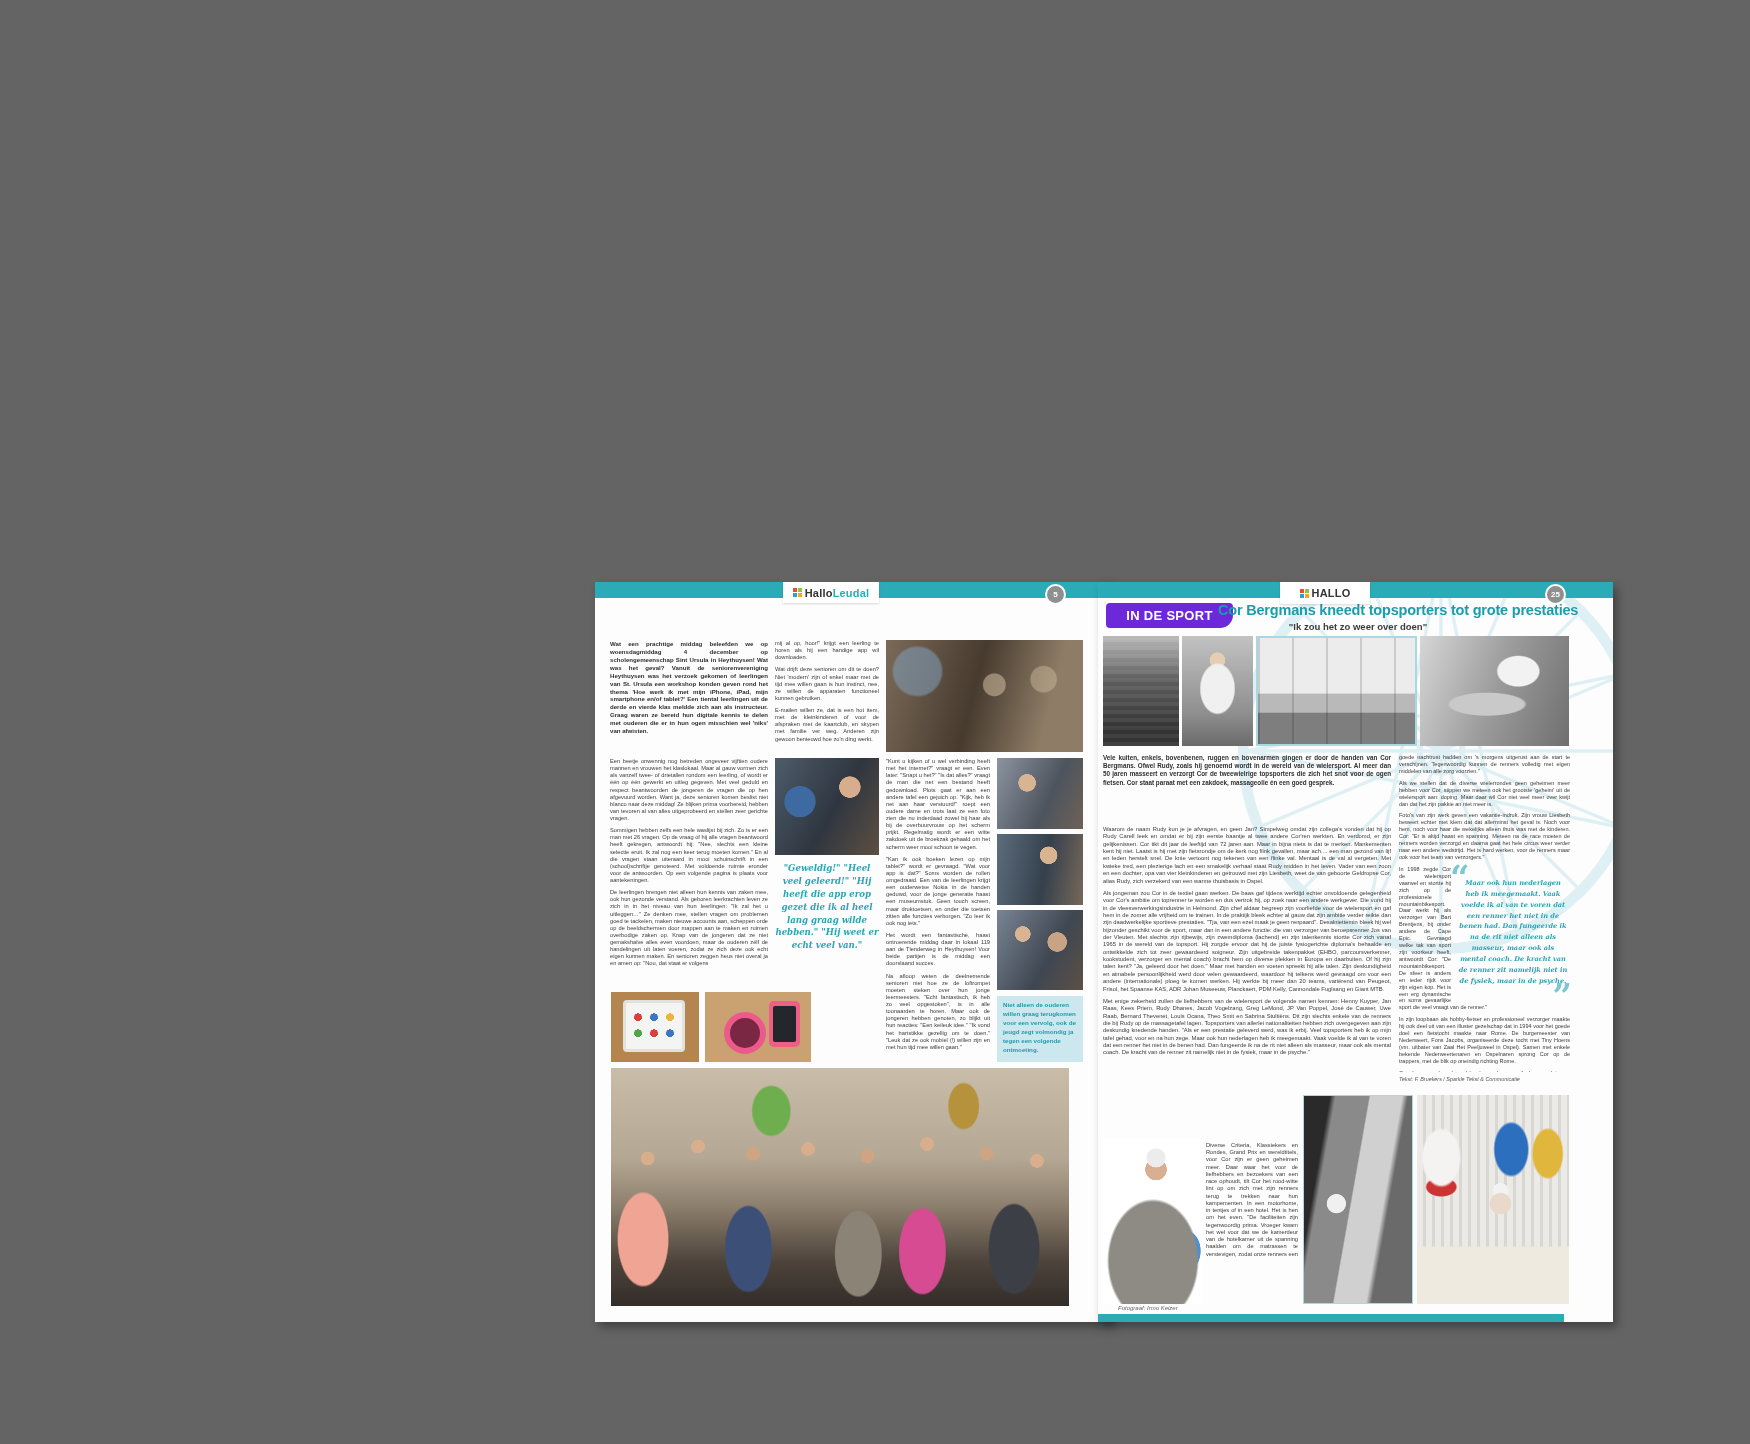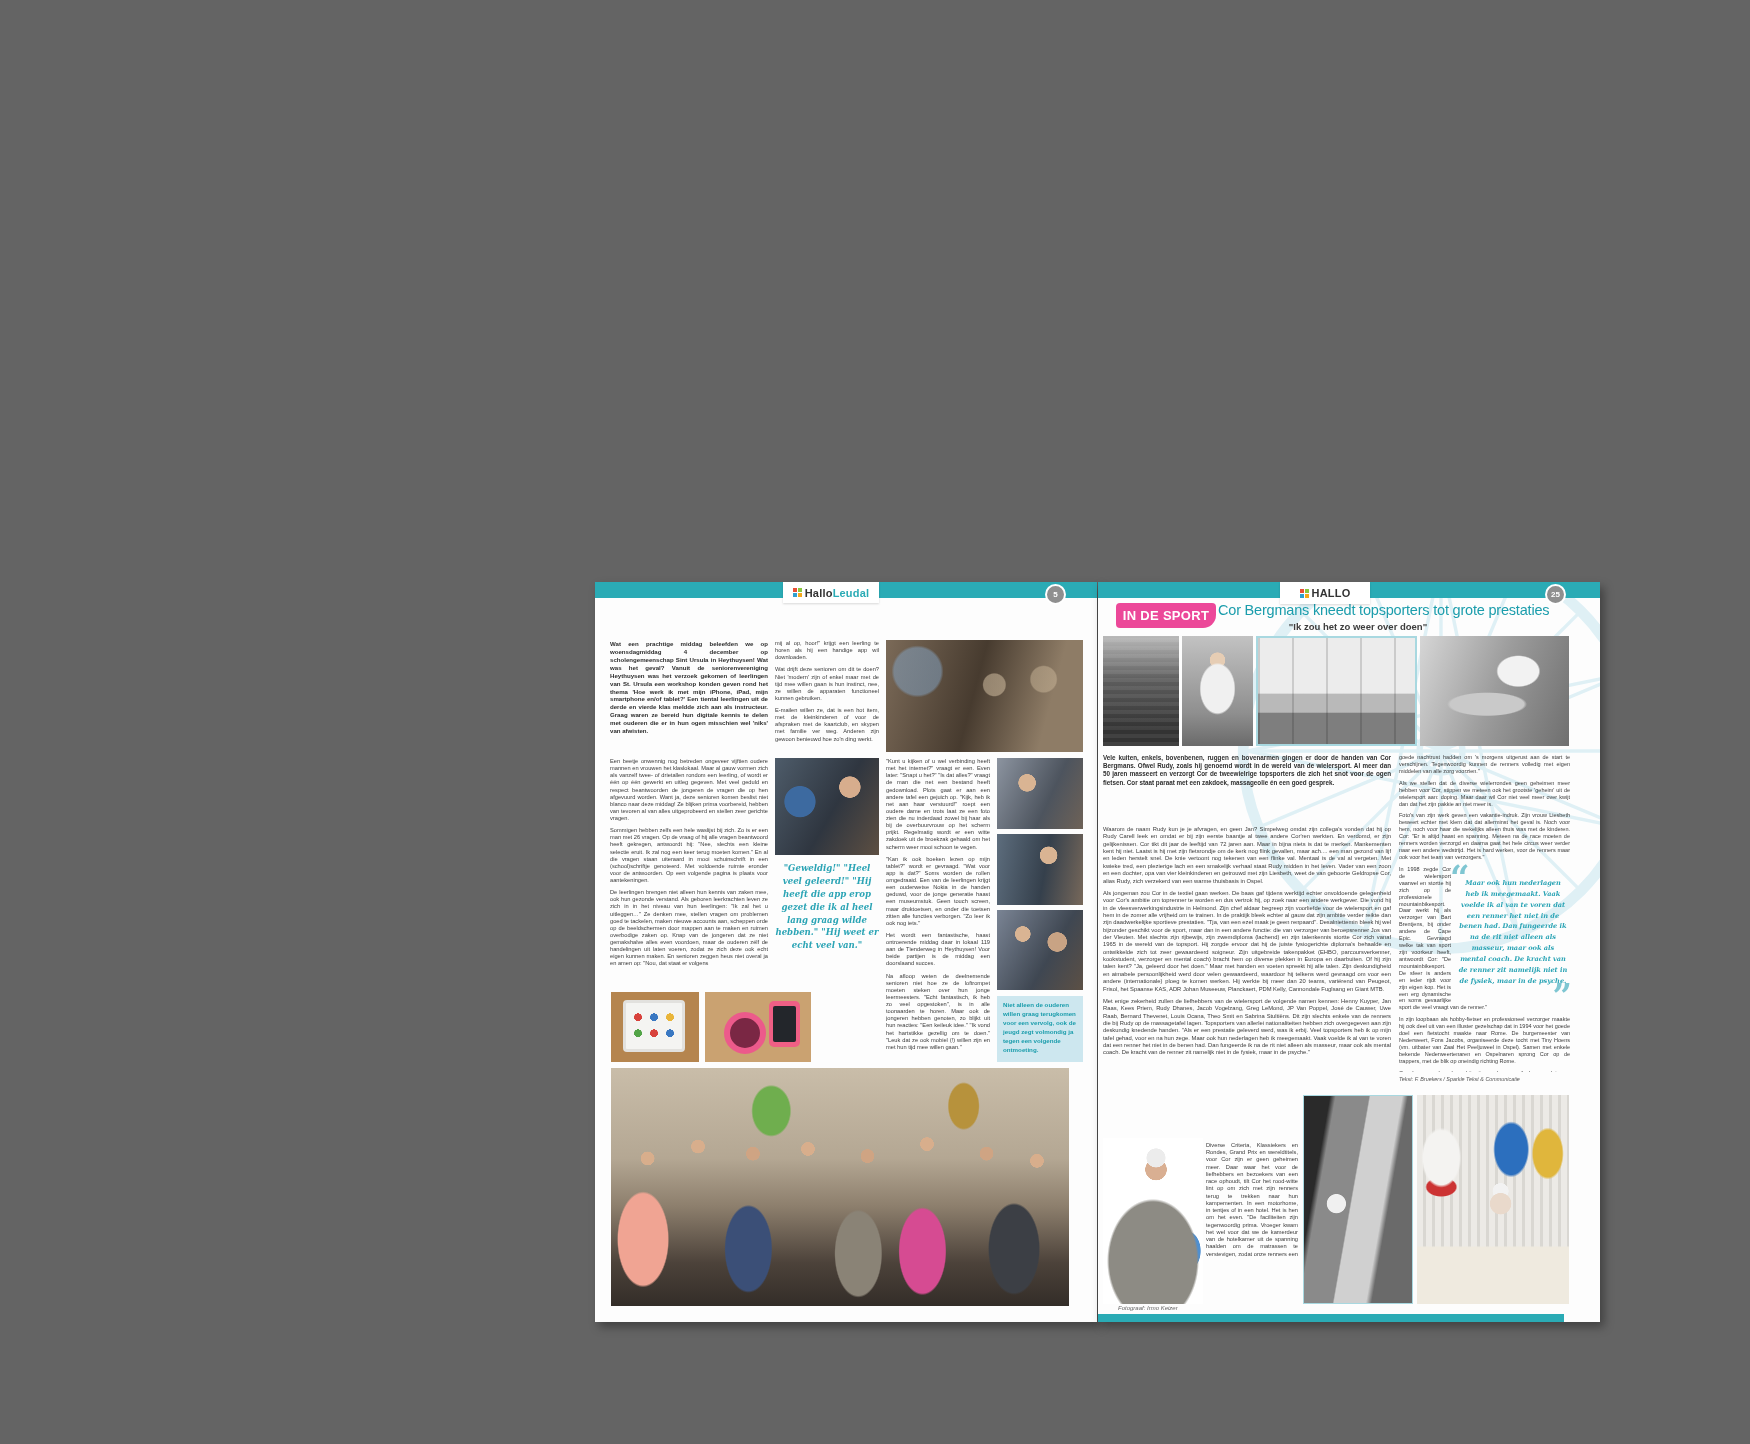--- a/index.html
+++ b/index.html
@@ -1,19 +1,19 @@
 <!DOCTYPE html>
 <html><head>
 <meta charset="utf-8">
 <style>
   html,body{margin:0;padding:0;}
   body{width:1750px;height:1444px;position:relative;background:#646464;
        font-family:"Liberation Sans", sans-serif;overflow:hidden;}
   .page{position:absolute;top:582px;width:502px;height:740px;background:#fdfdfd;
-        box-shadow:4px 5px 9px rgba(0,0,0,.35);overflow:hidden;}
+        box-shadow:4px 5px 9px rgba(0,0,0,.35);overflow:hidden;padding-left:13px;}
   #page-left{left:595px;}
   #page-right{left:1098px;}
   .topbar{position:absolute;left:0;top:0;width:100%;height:16px;background:#2aabb5;}
   .logo-box{position:absolute;top:0;height:21px;background:#fff;display:flex;
             align-items:center;justify-content:center;gap:3px;z-index:3;
             box-shadow:0 1px 2px rgba(0,0,0,.15);}
   .logo-icon{width:9px;height:9px;display:grid;grid-template-columns:4px 4px;
              grid-template-rows:4px 4px;gap:1px;}
   .logo-icon i{display:block;}
   .logo-icon i:nth-child(1){background:#e94f35;}
@@ -90,25 +90,25 @@
        radial-gradient(circle 7px at 93% 39%,#d8ae8c 96%,transparent),
        radial-gradient(ellipse 26px 48px at 7% 72%,#f0a493 95%,transparent),
        radial-gradient(ellipse 24px 44px at 30% 76%,#3b4f77 95%,transparent),
        radial-gradient(ellipse 24px 44px at 54% 78%,#8a8376 95%,transparent),
        radial-gradient(ellipse 24px 44px at 68% 77%,#d64b92 95%,transparent),
        radial-gradient(ellipse 26px 46px at 88% 76%,#3c3f45 95%,transparent),
        radial-gradient(ellipse 20px 26px at 35% 18%,#6fae4e 92%,transparent),
        radial-gradient(ellipse 16px 24px at 77% 16%,#b7923c 92%,transparent),
        linear-gradient(#c9bda9,#b4a793 38%,#8d7f6d 58%,#4c423a 82%,#332d28);}
   
-  .sport-label{position:absolute;left:8px;top:21px;width:100px;height:25px;background:#ec4899;
+  .sport-label{position:absolute;left:8px;top:21px;width:127px;height:25px;background:#6d28d9;
       border-radius:4px 4px 13px 4px;color:#fff;font-weight:bold;font-size:13px;
-      display:flex;align-items:center;justify-content:center;z-index:2;letter-spacing:.3px;margin-left:10px;}
+      display:flex;align-items:center;justify-content:center;z-index:2;letter-spacing:.3px;}
   .headline-right{position:absolute;left:120px;top:20px;width:372px;color:#1b9dac;
-      font-weight:normal;font-size:14.5px;letter-spacing:-.2px;z-index:2;}
+      font-weight:bold;font-size:14.5px;letter-spacing:-.2px;z-index:2;}
   .sub-right{position:absolute;left:120px;top:39px;width:280px;text-align:center;
       color:#3c3c3c;font-weight:bold;font-size:9.5px;z-index:2;}
   .wheel{position:absolute;left:128px;top:-46px;width:430px;height:430px;z-index:0;opacity:.75;}
   .ph-s1{left:5px;top:54px;width:76px;height:110px;
      background:repeating-linear-gradient(0deg,rgba(255,255,255,.07) 0 4px,transparent 4px 8px),
                 linear-gradient(#b9b9b9,#5d5d5d 40%,#333 85%);}
   .ph-s2{left:84px;top:54px;width:71px;height:110px;
      background:radial-gradient(ellipse 18px 26px at 50% 48%,#f0f0f0 92%,transparent),
                 radial-gradient(circle 8px at 50% 22%,#e6cdb4 94%,transparent),
                 linear-gradient(#c2c2c2,#8f8f8f 70%,#6a6a6a);}

